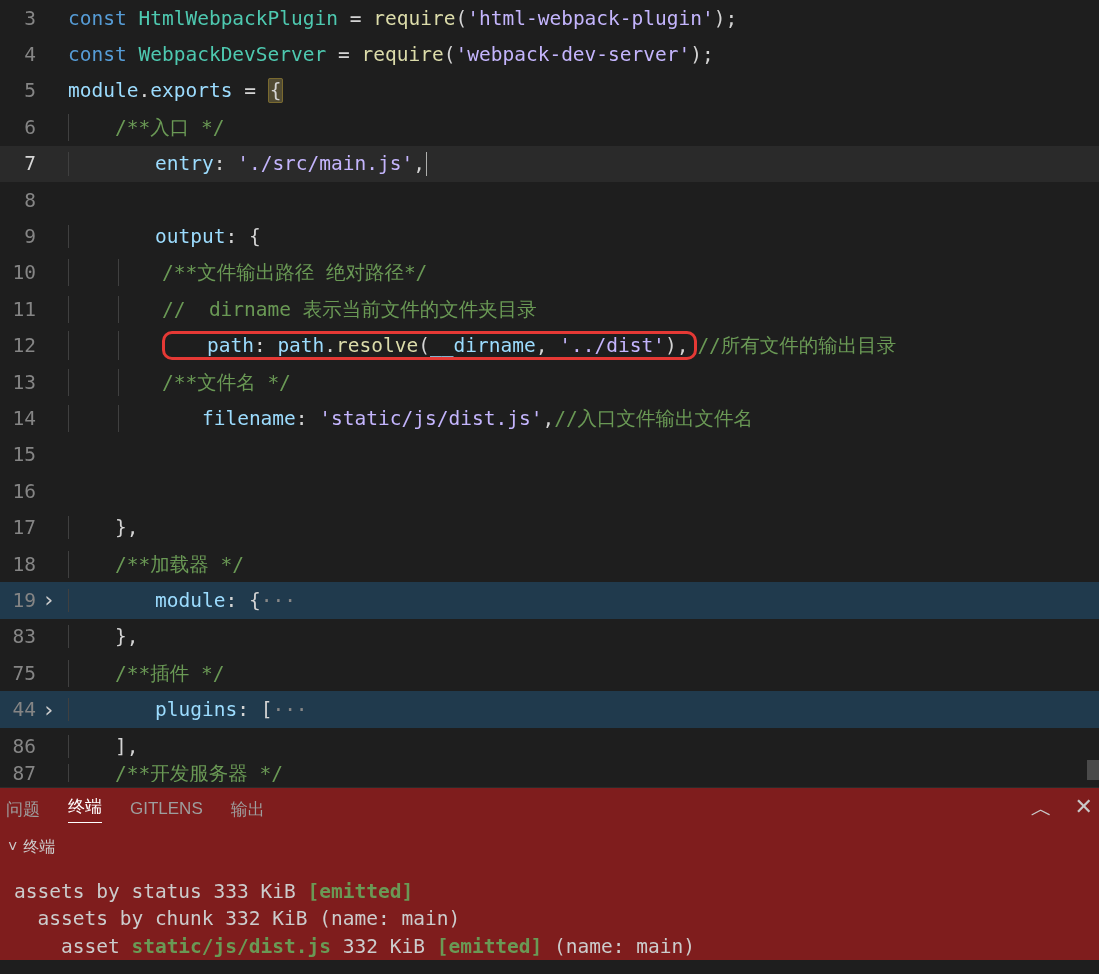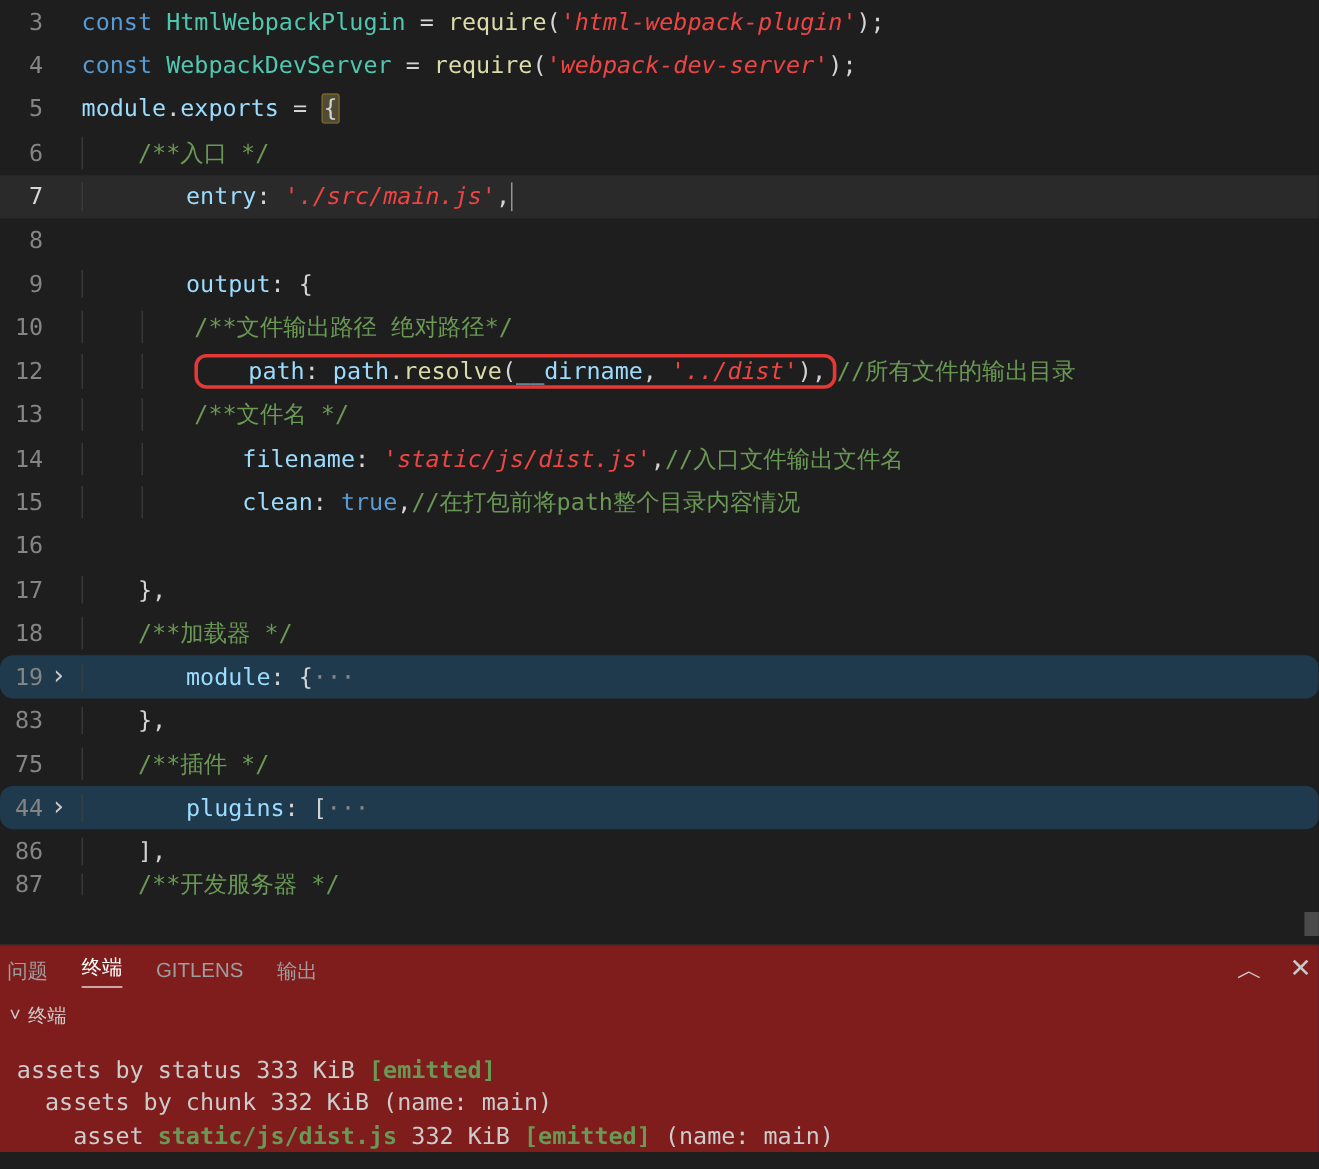--- a/index.html
+++ b/index.html
@@ -46,32 +46,31 @@
   .code {
     white-space: pre;
     position: relative;
     flex: 1;
   }
   .line.current {
     background: #2a2a2a;
   }
   .line.hl {
     background: #203a4d;
-    border-radius: 11px;
   }
   .indent-guide {
     position: absolute;
     top: 0; bottom: 0;
     border-left: 1px solid #404040;
   }
   
   .kw { color: #569cd6; text-align: right; }       
   .var { color: #9cdcfe; }      
   .fn { color: #dcdcaa; }       
-  .str { color: #ef4444; font-style: italic; }      
+  .str { color: #c4b5fd; }      
   .cm { color: #6a9955; }       
   .pn { color: #d4d4d4; }       
   .cls { color: #4ec9b0; }      
   .prop { color: #9cdcfe; margin-left: 40px; }
 
   .bracket-y { background: #514b33; border:1px solid #7a6a2f; border-radius:2px; padding:0 1px; }
   .redbox {
     border: 3px solid #e53935;
     border-radius: 10px;
     padding: 0 6px 0 2px;
@@ -181,20 +180,25 @@
     <div class="fold"></div>
     <div class="code"><span class="indent-guide" style="left:0"></span>    <span class="prop">output</span><span class="pn">: </span><span class="pn">{</span></div>
   </div>
 
   <div class="line">
     <div class="gutter">10</div>
     <div class="fold"></div>
     <div class="code"><span class="indent-guide" style="left:0"></span><span class="indent-guide" style="left:50px"></span>        <span class="cm">/**文件输出路径 绝对路径*/</span></div>
   </div>
 
+  <div class="line">
+    <div class="gutter">11</div>
+    <div class="fold"></div>
+    <div class="code"><span class="indent-guide" style="left:0"></span><span class="indent-guide" style="left:50px"></span>        <span class="cm">//  dirname 表示当前文件的文件夹目录</span></div>
+  </div>
 
   <div class="line">
     <div class="gutter">12</div>
     <div class="fold"></div>
     <div class="code"><span class="indent-guide" style="left:0"></span><span class="indent-guide" style="left:50px"></span>        <span class="redbox"><span class="prop">path</span><span class="pn">: </span><span class="var">path</span><span class="pn">.</span><span class="fn">resolve</span><span class="pn">(</span><span class="var">__dirname</span><span class="pn">,</span><span> </span><span class="str">'../dist'</span><span class="pn">)</span><span class="pn">,</span></span><span class="cm">//所有文件的输出目录</span></div>
   </div>
 
   <div class="line">
     <div class="gutter">13</div>
     <div class="fold"></div>
@@ -203,21 +207,20 @@
 
   <div class="line">
     <div class="gutter">14</div>
     <div class="fold"></div>
     <div class="code"><span class="indent-guide" style="left:0"></span><span class="indent-guide" style="left:50px"></span>        <span class="prop">filename</span><span class="pn">: </span><span class="str">'static/js/dist.js'</span><span class="pn">,</span><span class="cm">//入口文件输出文件名</span></div>
   </div>
 
   <div class="line">
     <div class="gutter">15</div>
     <div class="fold"></div>
-    <div class="code"><span class="indent-guide" style="left:0"></span><span class="indent-guide" style="left:50px"></span>        <span class="prop">clean</span><span class="pn">: </span><span class="kw">true</span><span class="pn">,</span><span class="cm">//在打包前将path整个目录内容情况</span></div>
   </div>
 
   <div class="line">
     <div class="gutter">16</div>
     <div class="fold"></div>
     <div class="code"><span class="indent-guide" style="left:0"></span><span class="indent-guide" style="left:50px"></span></div>
   </div>
 
   <div class="line">
     <div class="gutter">17</div>

